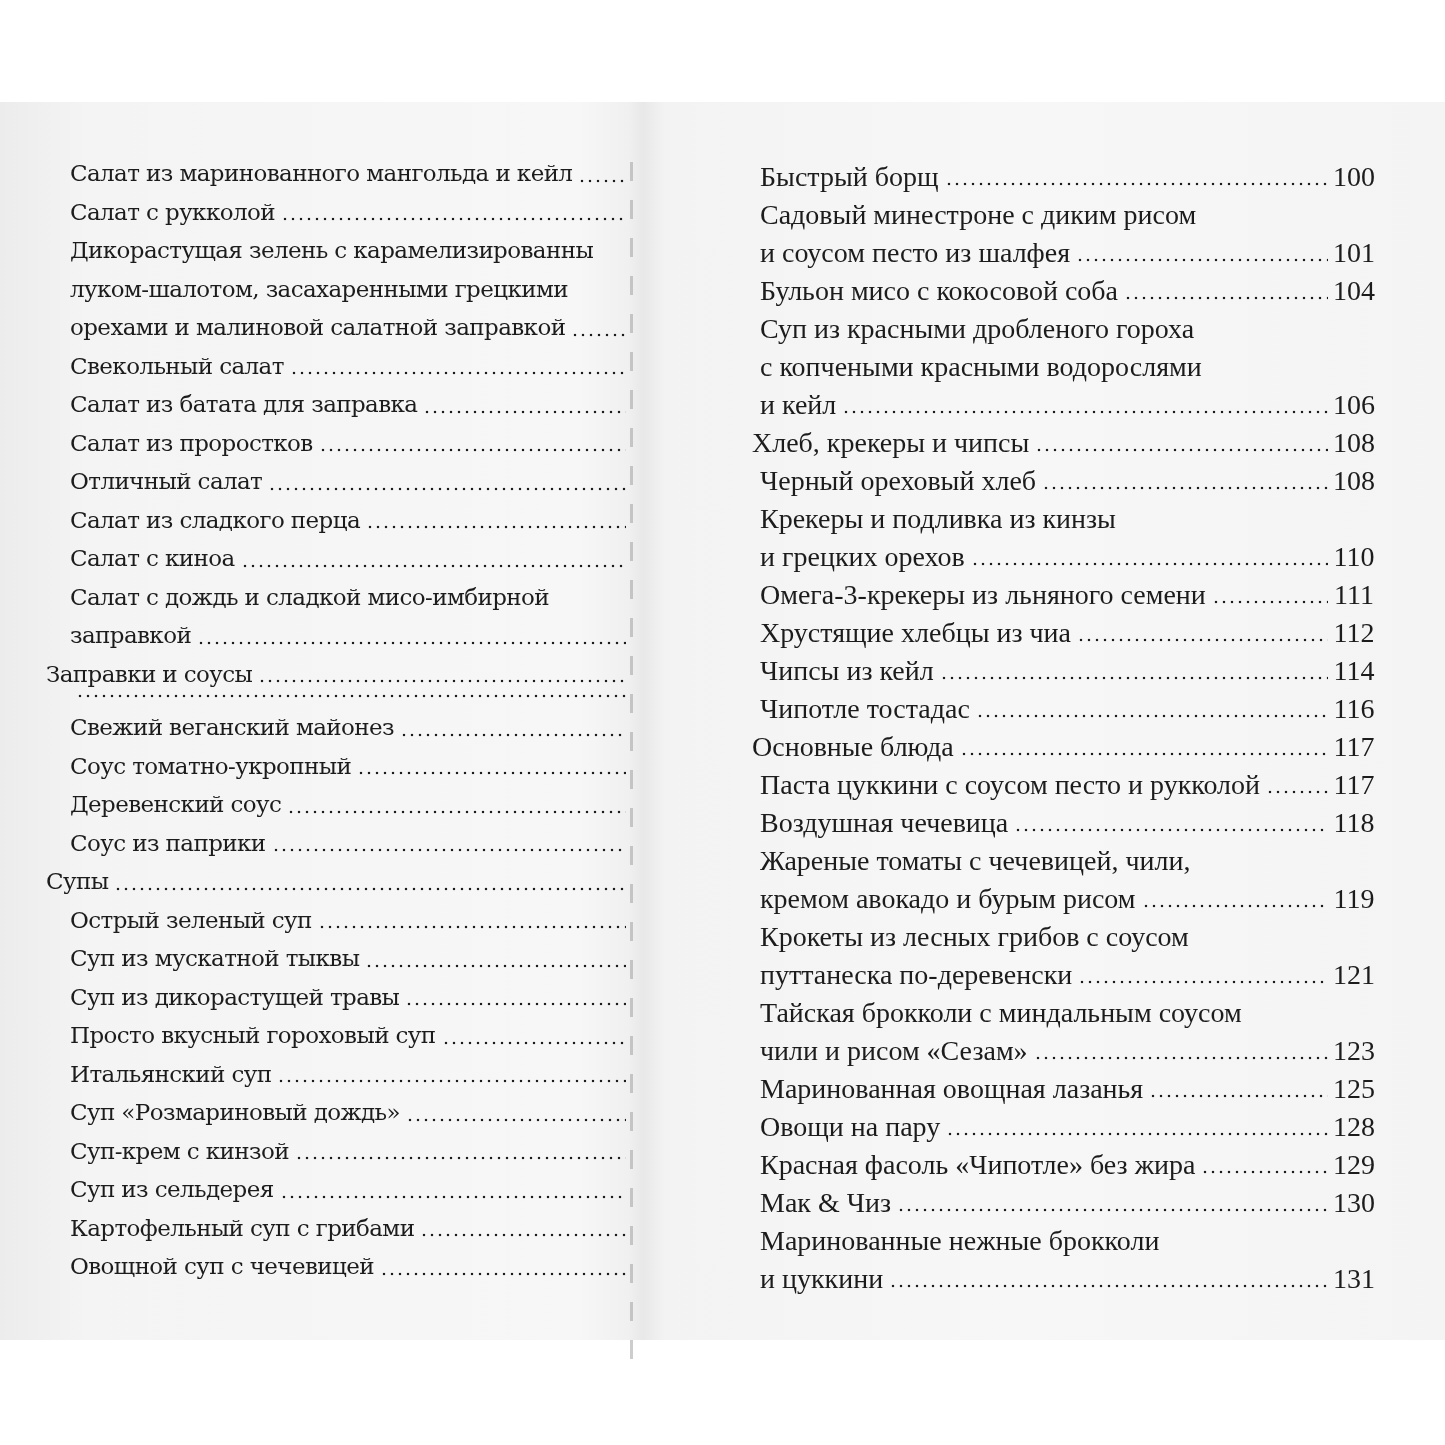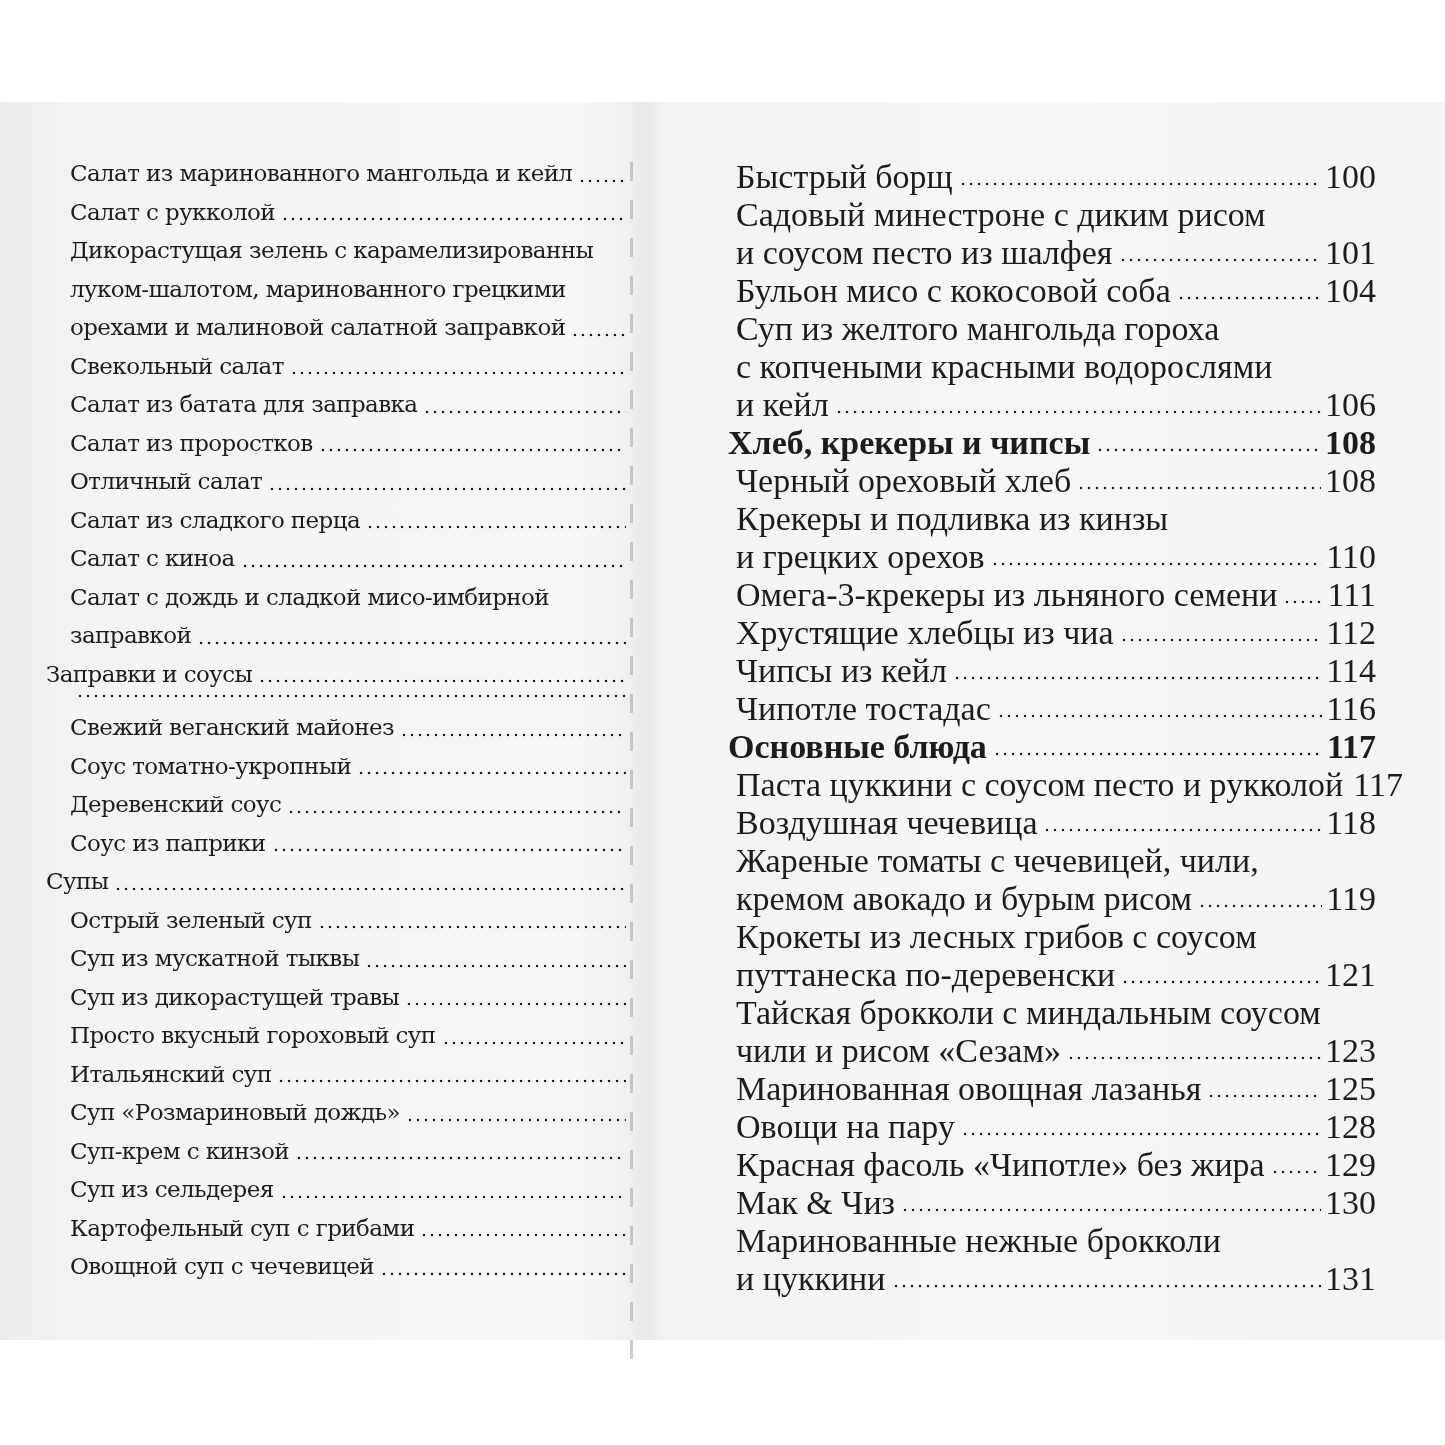--- a/index.html
+++ b/index.html
@@ -13,23 +13,23 @@
   }
   .page { position: absolute; top: 0; height: 100%; }
   .page.left { left: 0; width: 640px; }
   .page.right { left: 660px; width: 785px; }
   .toc { position: absolute; list-style: none; margin: 0; padding: 0; }
   .page.left .toc { left: 46px; top: 52px; width: 584px; }
   .page.right .toc { left: 68px; top: 56px; width: 648px; }
   .entry { display: flex; align-items: flex-end; font-size: 22.5px; line-height: 38.5px; white-space: nowrap; }
   .page.left .entry { font-family: "DejaVu Serif", serif; font-size: 23px; letter-spacing: -0.6px; transform-origin: left center; }
   .page.left .entry.sub { padding-left: 24px; }
-  .page.right .entry { font-family: "Liberation Serif", serif; font-size: 34px; line-height: 38px; letter-spacing: 0px; }
+  .page.right .entry { font-family: "Liberation Serif", serif; font-size: 28px; line-height: 38px; letter-spacing: 0px; margin-left: 24px; }
   .page.right .entry.sub { padding-left: 8px; }
-  .page.right .entry.section { padding-left: 0; font-weight: bold; }
+  .page.right .entry.section { padding-left: 0; }
   .leader { flex: 1 1 auto; overflow: hidden; margin: 0 4px 9px 6px; height: 6px;
     background-image: radial-gradient(circle, #1c1c1c 1.4px, transparent 1.6px);
     background-size: 8px 6px; background-repeat: repeat-x; background-position: left center; }
   .pg { flex: 0 0 auto; min-width: 44px; text-align: center; }
   .page.left .pg { min-width: 0; }
   .edge-marks { position: absolute; left: 630px; top: 60px; width: 3px; height: 1200px;
     background-image: linear-gradient(#9a9a9a 50%, transparent 50%); background-size: 3px 38px; opacity: 0.5; }
 </style>
 </head>
 <body>
@@ -49,21 +49,21 @@
             <span>Салат с рукколой</span>
             <span class="leader"></span>
             <span class="pg"></span>
           </div>
         </li>
         <li class="toc-item">
           <div class="entry sub">
             <span>Дикорастущая зелень с карамелизированны</span>
           </div>
           <div class="entry sub">
-            <span>луком-шалотом, маринованного грецкими</span>
+            <span>луком-шалотом, засахаренными грецкими</span>
           </div>
           <div class="entry sub">
             <span>орехами и малиновой салатной заправкой</span>
             <span class="leader"></span>
             <span class="pg"></span>
           </div>
         </li>
         <li class="toc-item">
           <div class="entry sub">
             <span>Свекольный салат</span>
@@ -258,21 +258,21 @@
         </li>
         <li class="toc-item">
           <div class="entry sub">
             <span>Бульон мисо с кокосовой соба</span>
             <span class="leader"></span>
             <span class="pg">104</span>
           </div>
         </li>
         <li class="toc-item">
           <div class="entry sub">
-            <span>Суп из желтого мангольда гороха</span>
+            <span>Суп из красными дробленого гороха</span>
           </div>
           <div class="entry sub">
             <span>с копчеными красными водорослями</span>
           </div>
           <div class="entry sub">
             <span>и кейл</span>
             <span class="leader"></span>
             <span class="pg">106</span>
           </div>
         </li>

